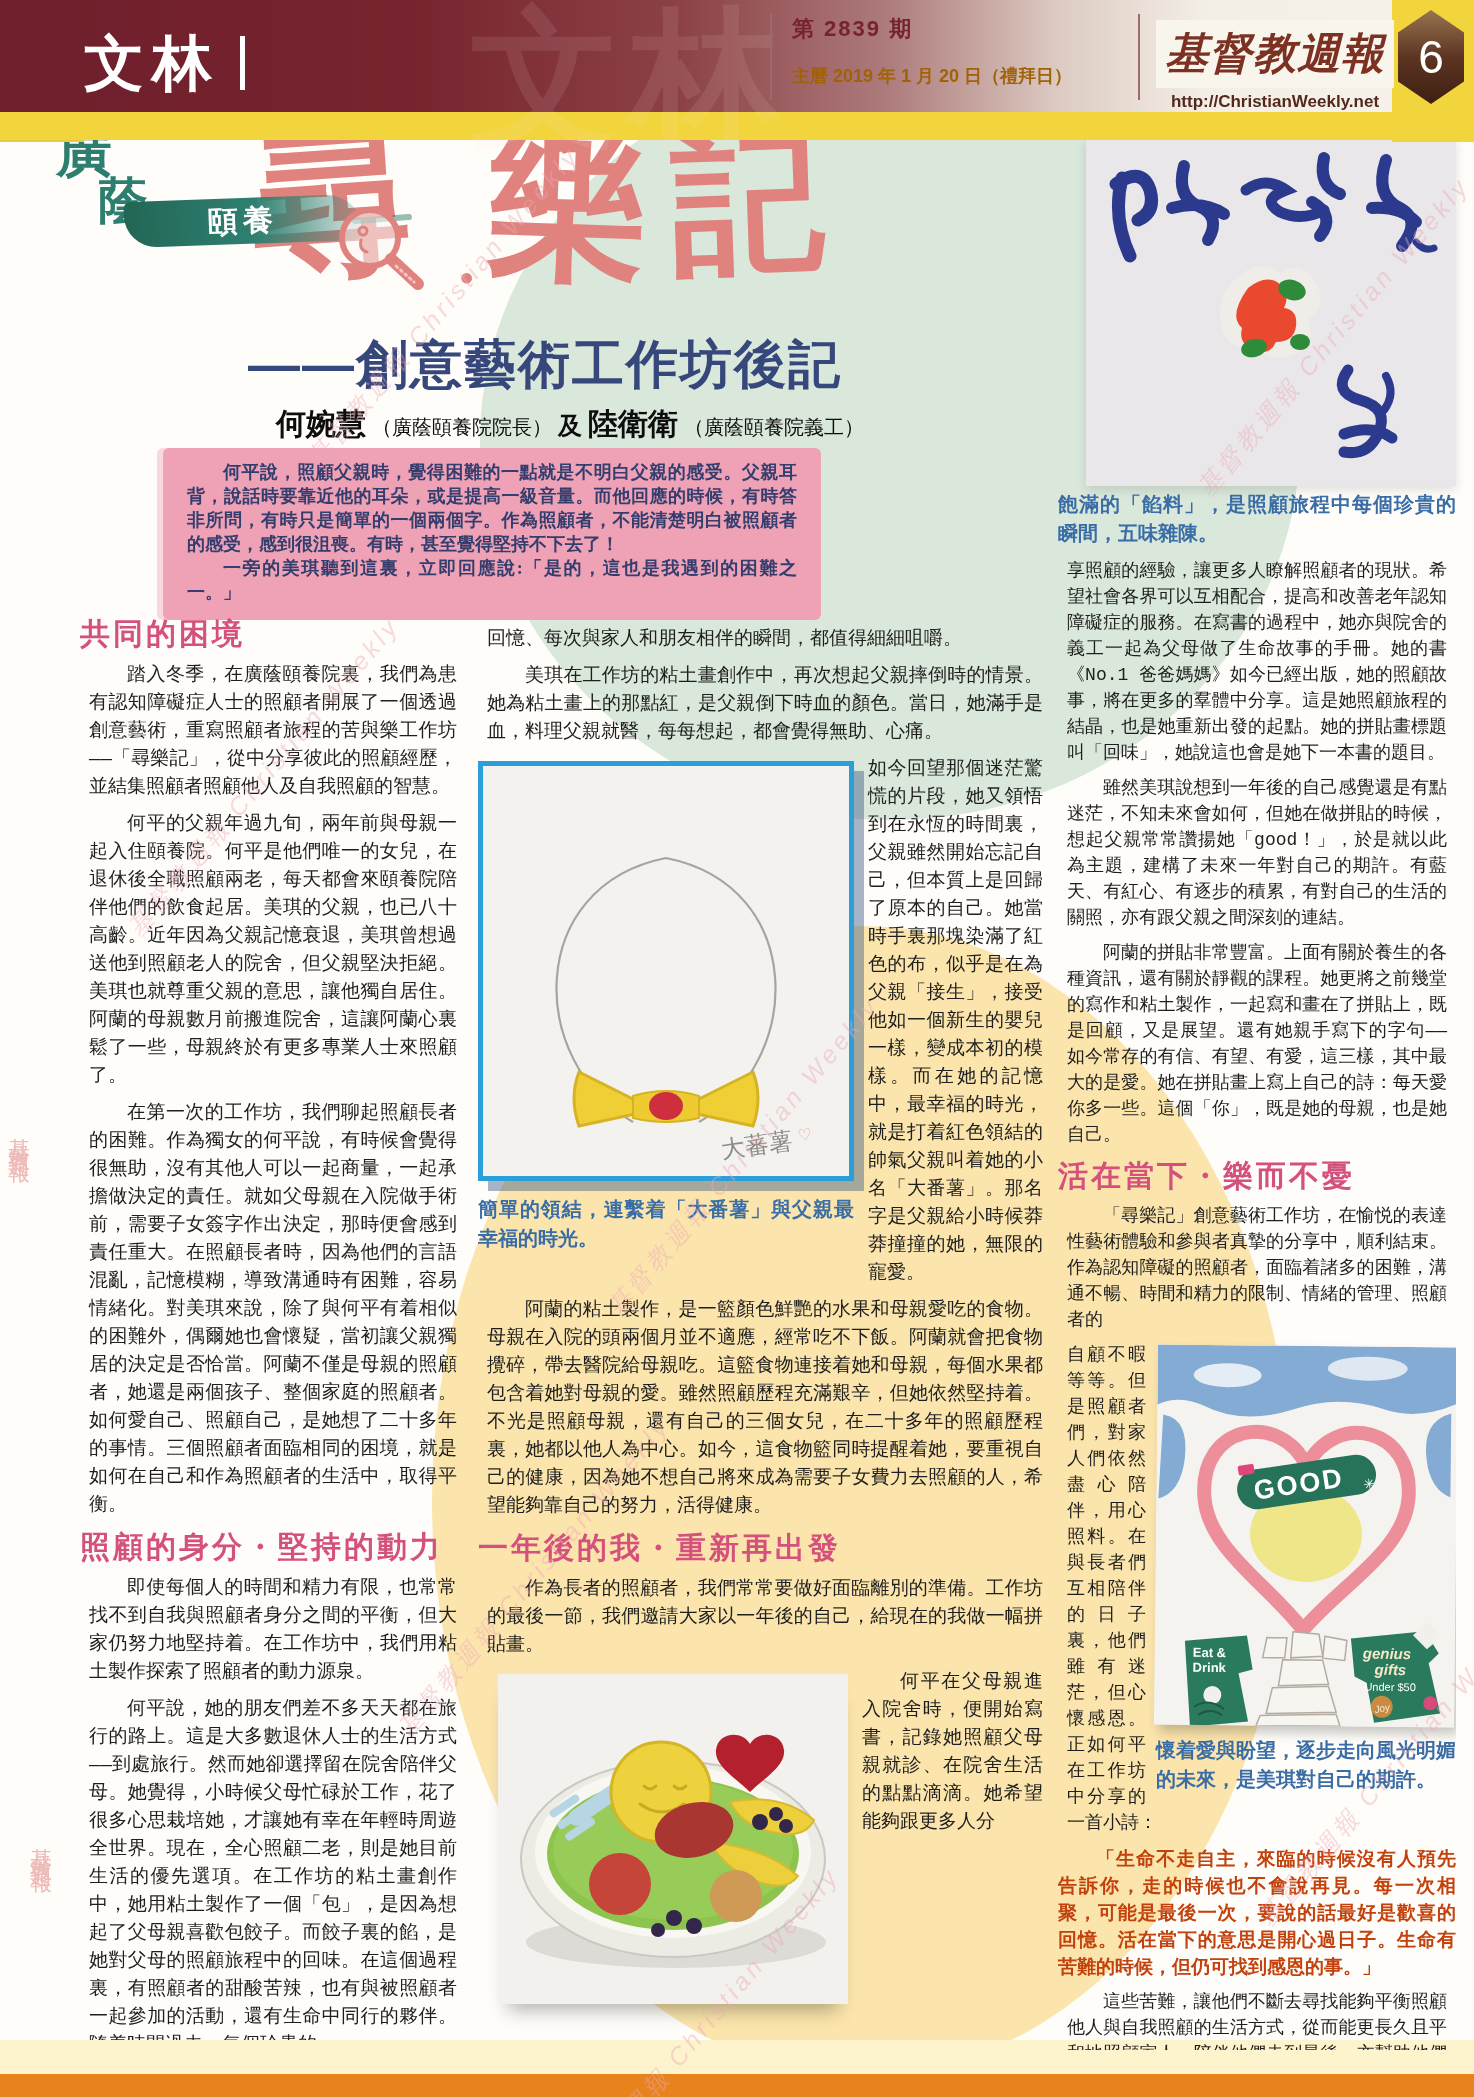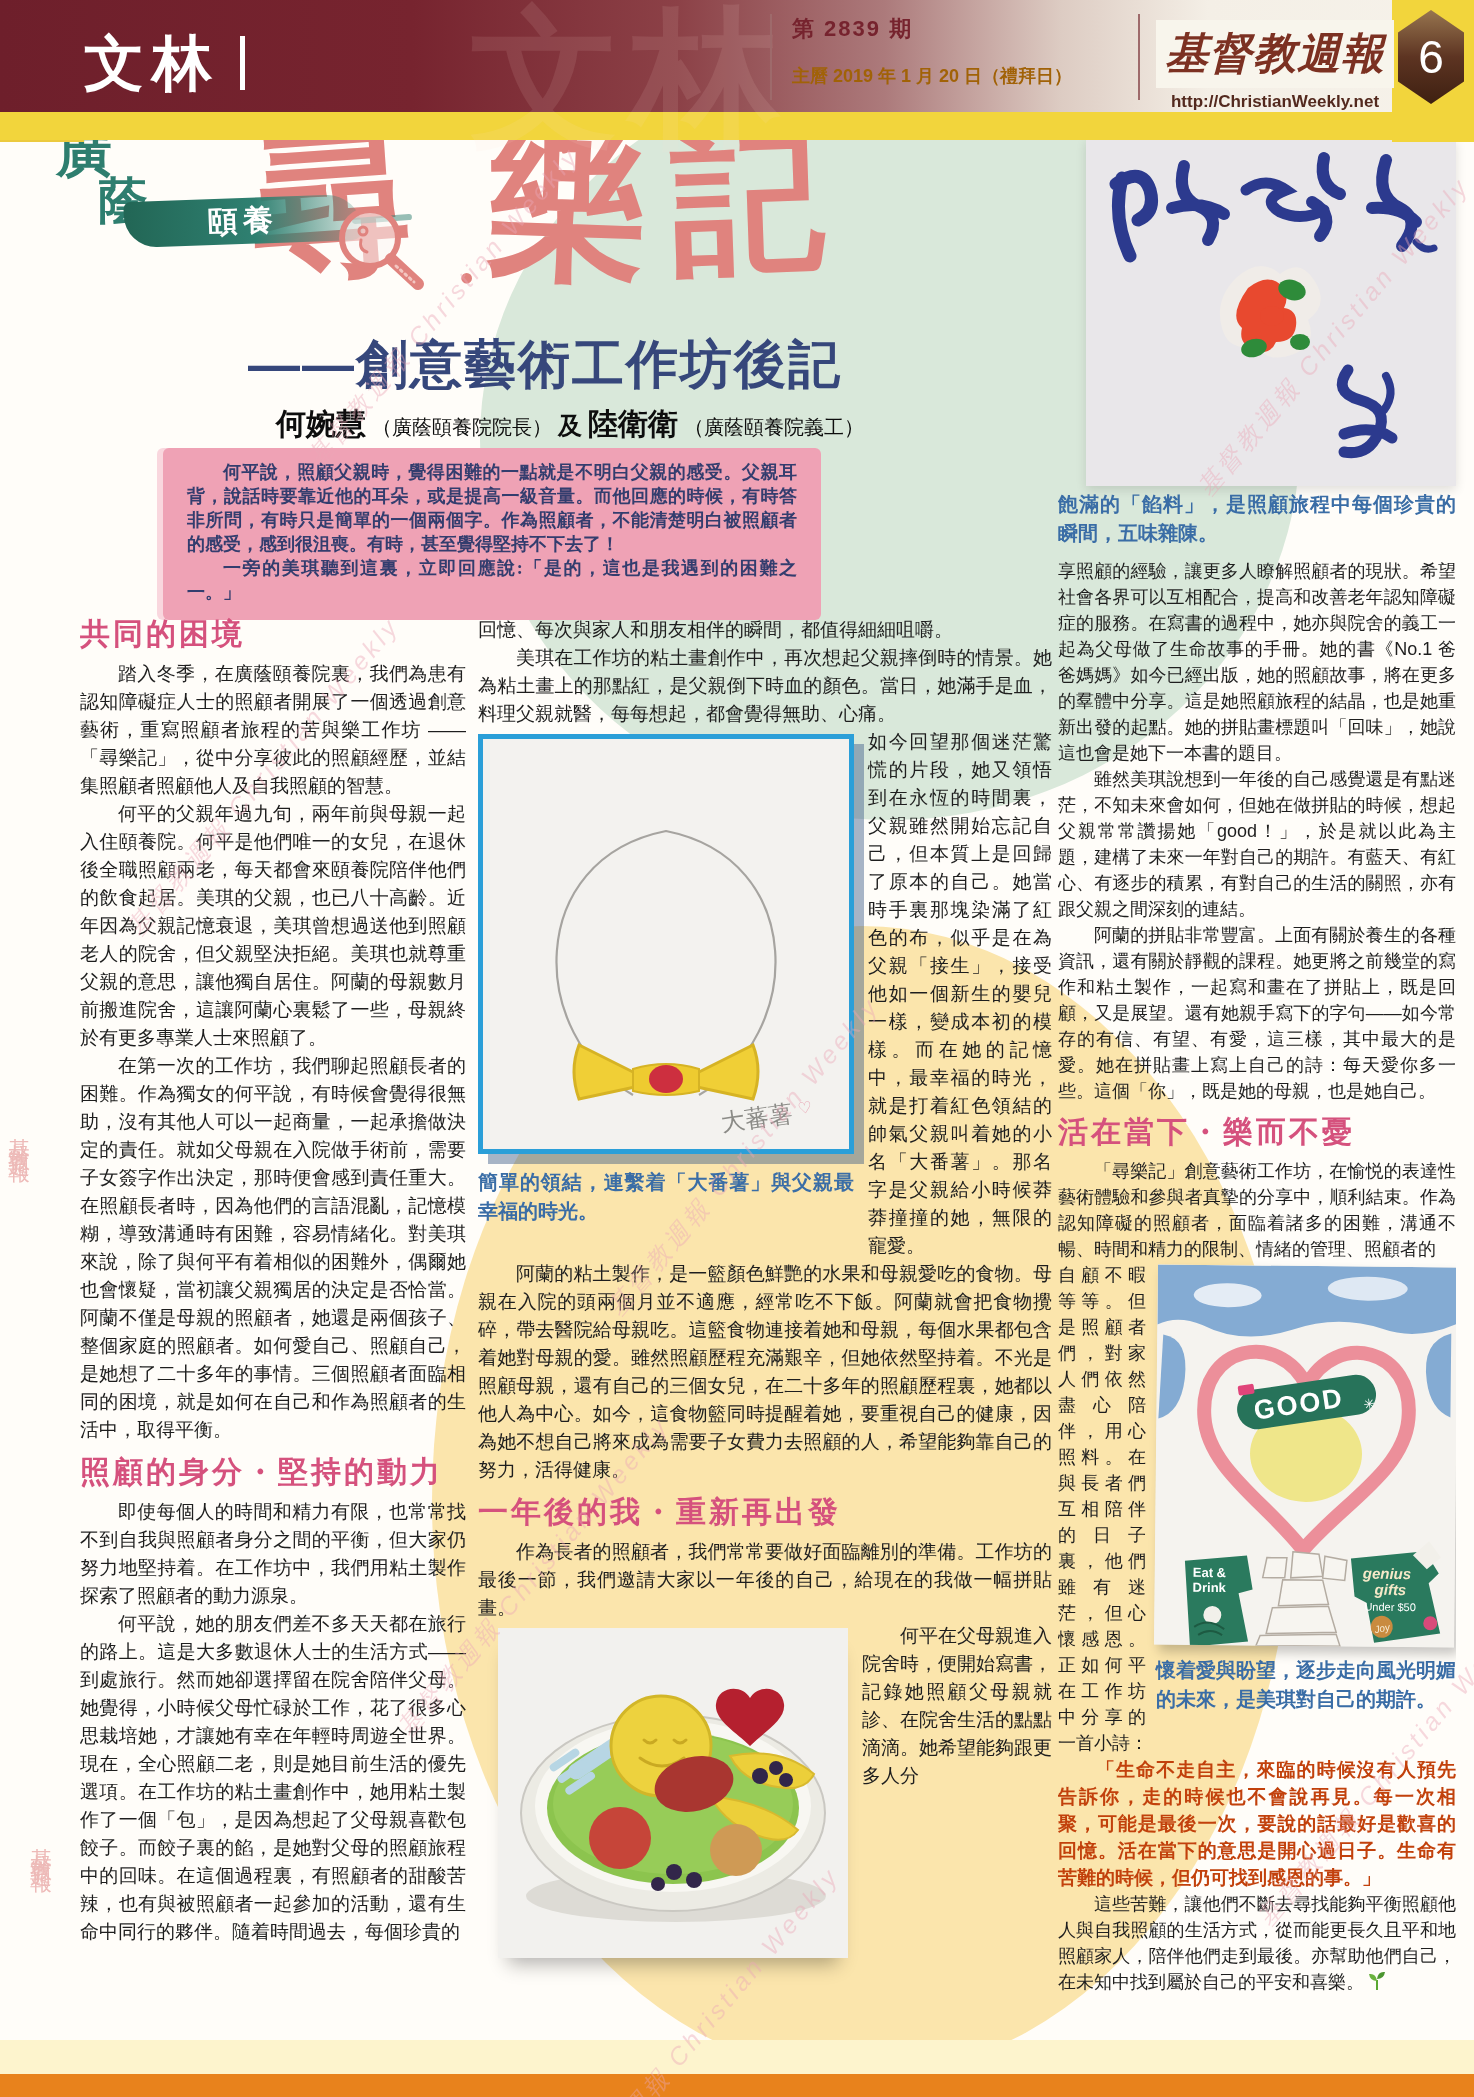--- a/index.html
+++ b/index.html
@@ -82,22 +82,22 @@
     box-shadow:-6px 0 0 rgba(247,205,215,0.8); }
   .quote-box p { margin:0; font-family:"Liberation Serif","DejaVu Serif",serif;
     font-weight:700; font-size:18px; line-height:24px; color:#333d6e;
     text-indent:2em; text-align:justify; }
 
   
   .col { position:absolute; z-index:6; overflow:hidden; }
   .col-left  { left:80px;  top:616px; width:386px; height:1424px; }
   .col-mid   { left:478px; top:616px; width:574px; height:1434px; }
   .col-right { left:1058px; top:490px; width:398px; height:1560px; }
-  .bt { margin:0; font-size:19px; line-height:28px; color:#1e1e1e;
-    text-align:justify; text-indent:2em; }
+  .bt { margin:9px; font-size:19px; line-height:28px; color:#1e1e1e;
+    text-align:justify; text-indent:2em;font-family:Liberation Mono, monospace; }
   .col-right .bt { font-size:18px; line-height:26px; }
   .cont { text-indent:0; }
   .sec-h { margin:10px 0 8px; font-size:30px; font-weight:900; color:#d5517d;
     letter-spacing:3px; line-height:1.2; }
   .sec-h.first { margin-top:0; }
   .cap { margin:0 0 10px; font-size:20px; line-height:29px; color:#3a6da6;
     font-weight:700; text-align:justify; }
   .poem { margin:0; font-family:"Liberation Serif","DejaVu Serif",serif; font-weight:600;
     font-size:19px; line-height:27px; color:#c2410c; text-indent:2em; text-align:justify; }
 

